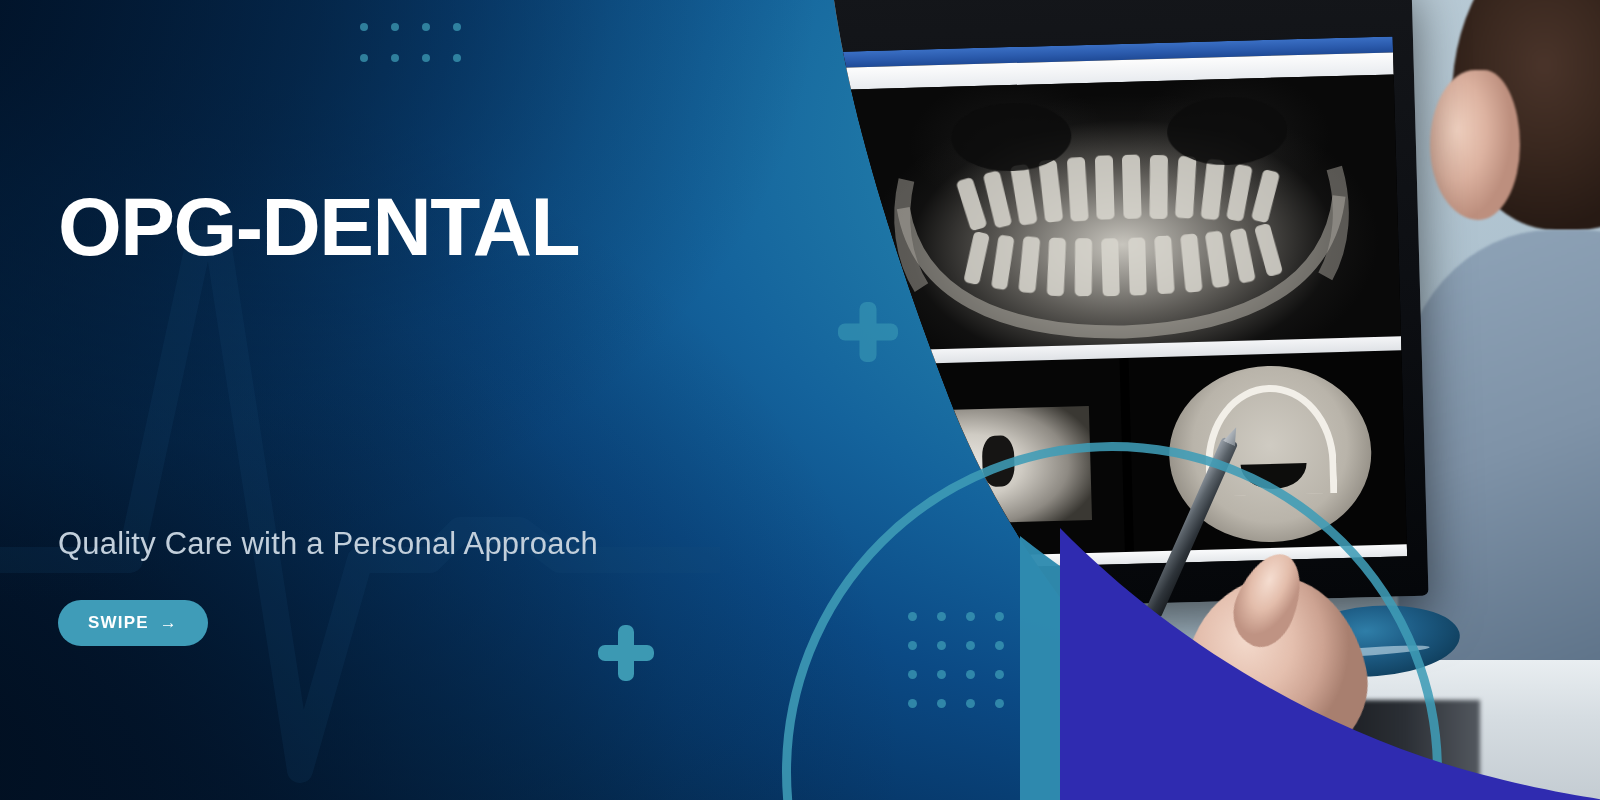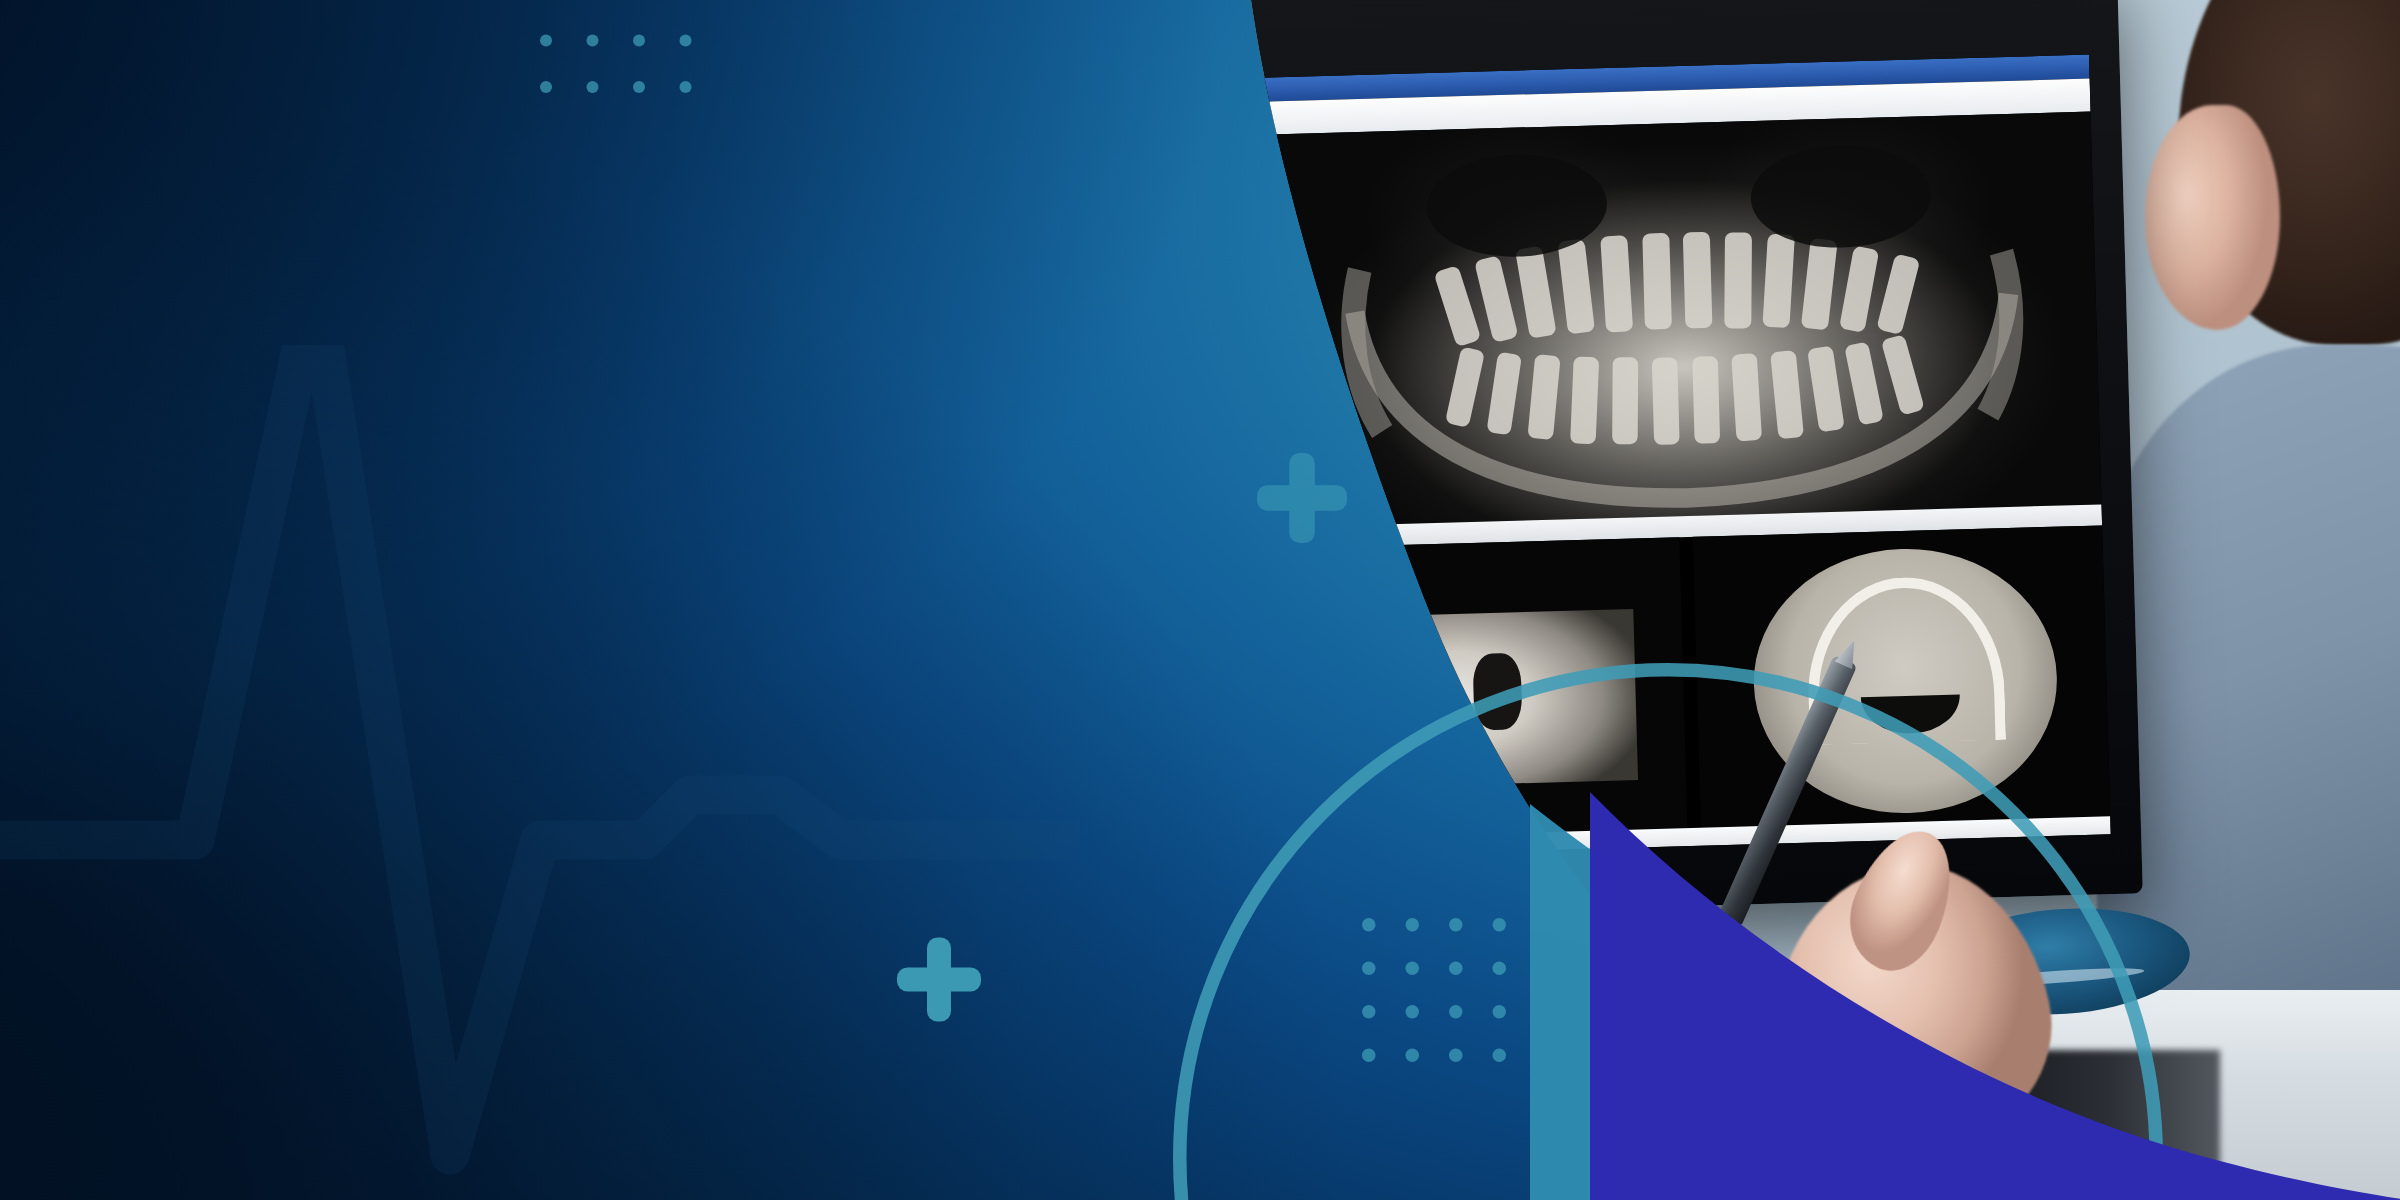--- a/index.html
+++ b/index.html
@@ -456,18 +456,24 @@
 
   <svg class="swoosh" id="swoosh-teal" viewBox="0 0 620 300">
     <path d="M 0 16 C 120 110 300 216 500 268 C 560 284 600 292 620 296 L 620 300 L 0 300 Z" fill="#2f8bb0" opacity="0.97"></path>
   </svg>
   <svg class="swoosh" id="swoosh-indigo" viewBox="0 0 560 300">
     <path d="M 0 8 C 110 120 260 212 420 254 C 480 270 530 278 560 282 L 560 300 L 0 300 Z" fill="#2f2bb0"></path>
   </svg>
 
   <div class="content">
 
-
-
-
+    <h1 id="brand-title">OPG-DENTAL</h1>
+
+
+    <p id="subtitle">Quality Care with a Personal Approach</p>
+
+    <button id="swipe-button">
+      <span>SWIPE</span>
+      <span class="arrow">→</span>
+    </button>
 
   </div>
 </div>
 
 </body></html>

